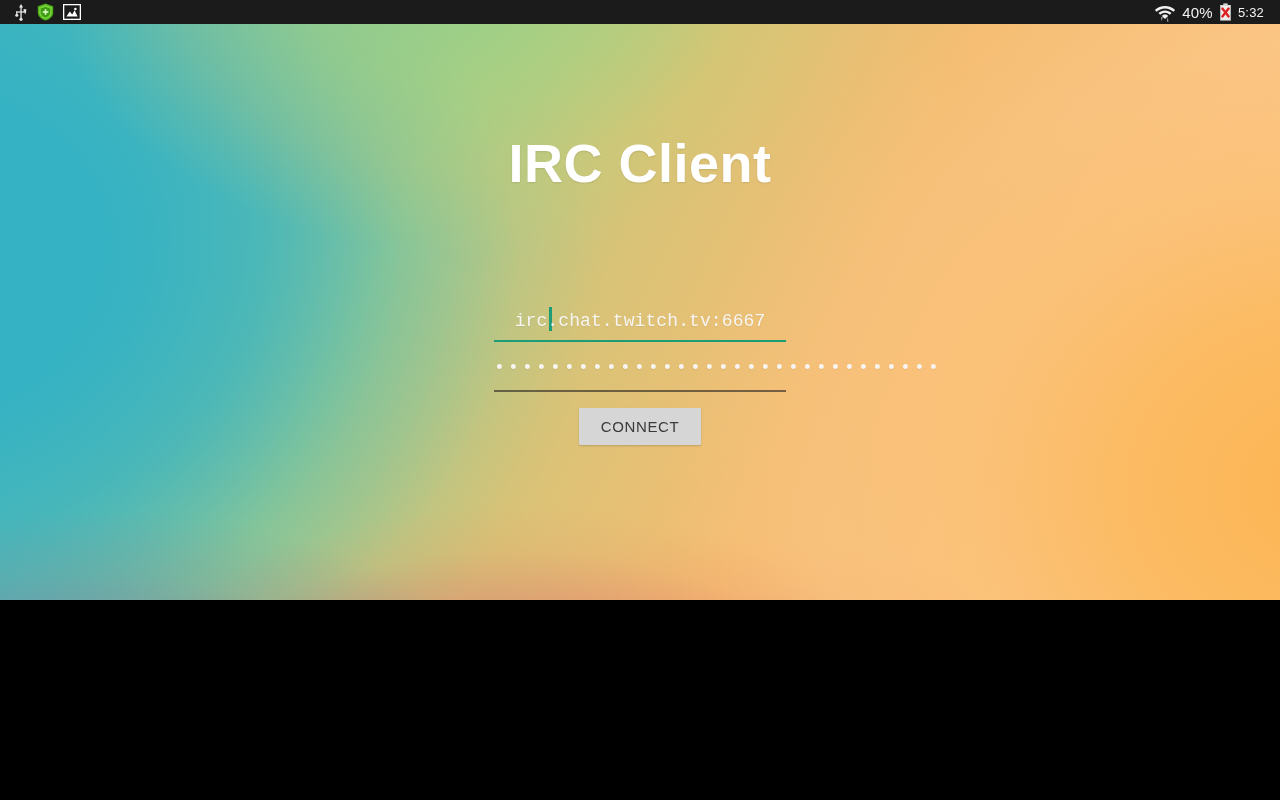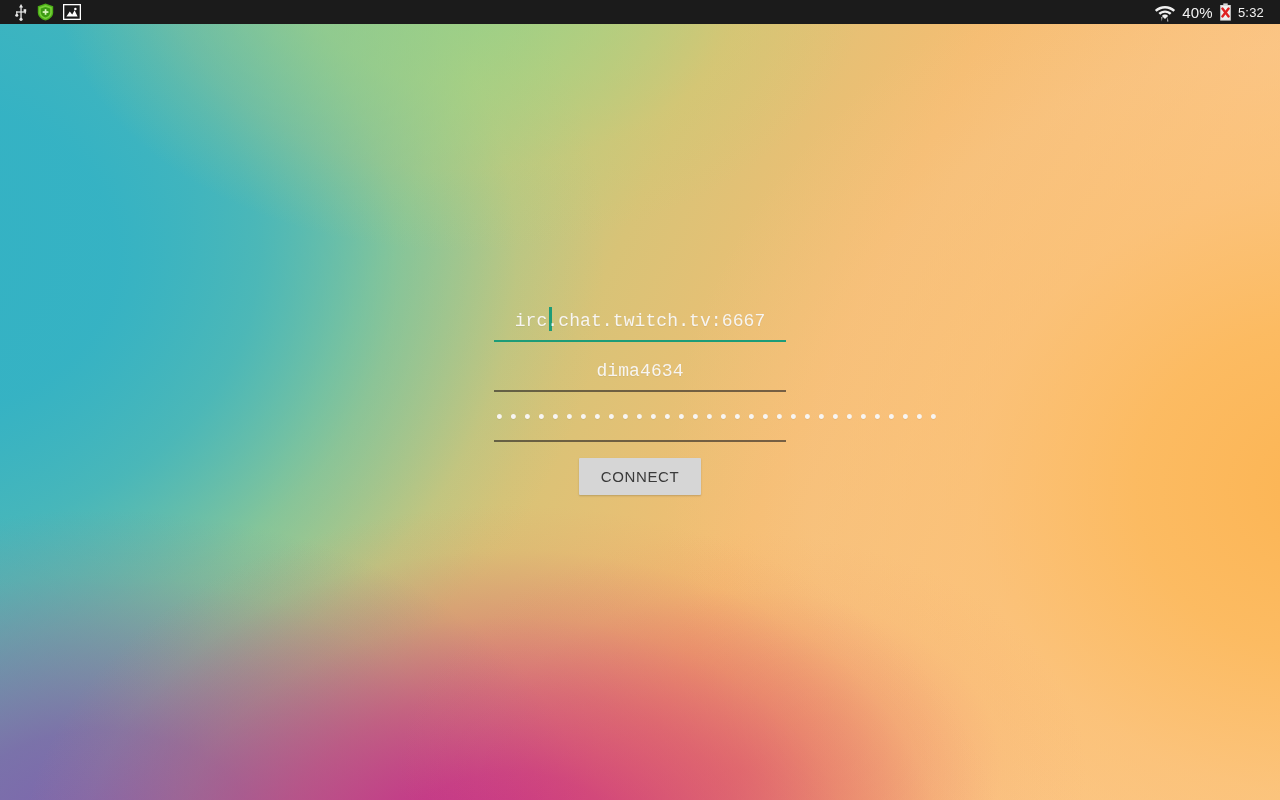--- a/index.html
+++ b/index.html
@@ -8,21 +8,21 @@
     width: 1280px;
     height: 800px;
     overflow: hidden;
     font-family: "Liberation Sans", sans-serif;
     background: #000;
   }
 
   #screen {
     position: relative;
     width: 1280px;
-    height: 800px;
+    height: 600px;
     overflow: hidden;
   }
 
   
   #status-bar {
     position: absolute;
     top: 0; left: 0;
     width: 1280px;
     height: 24px;
     background: #1b1b1b;
@@ -313,31 +313,29 @@
         </svg>
       </span>
 
       <span class="sb-text" id="clock-text">5:32</span>
 
     </div>
   </div>
 
   <div id="app">
 
+    <div id="app-title">IRC Client</div>
 
     <div id="form">
 
       <div class="field focused" id="field-server">
         <span class="caret"></span>
         <span class="field-text" title="Server">irc.chat.twitch.tv:6667</span>
       </div>
 
-      <div class="field" id="field-nickname">
-        <span class="field-text" title="Nickname">dima4634</span>
-      </div>
 
       <div class="field" id="field-password">
         <span class="field-text" title="Password">••••••••••••••••••••••••••••••••</span>
       </div>
 
 
       <div id="connect-row">
         <button id="connect-button">CONNECT</button>
       </div>
 

